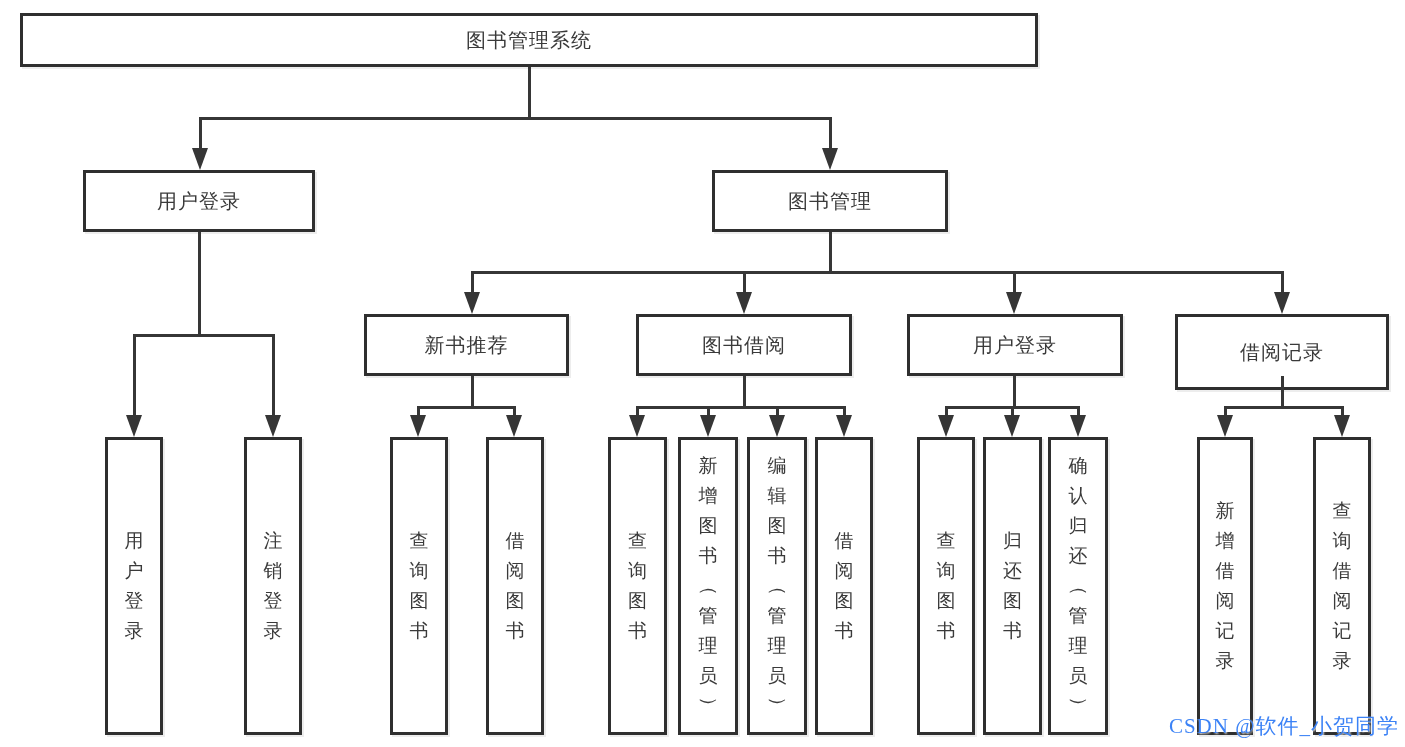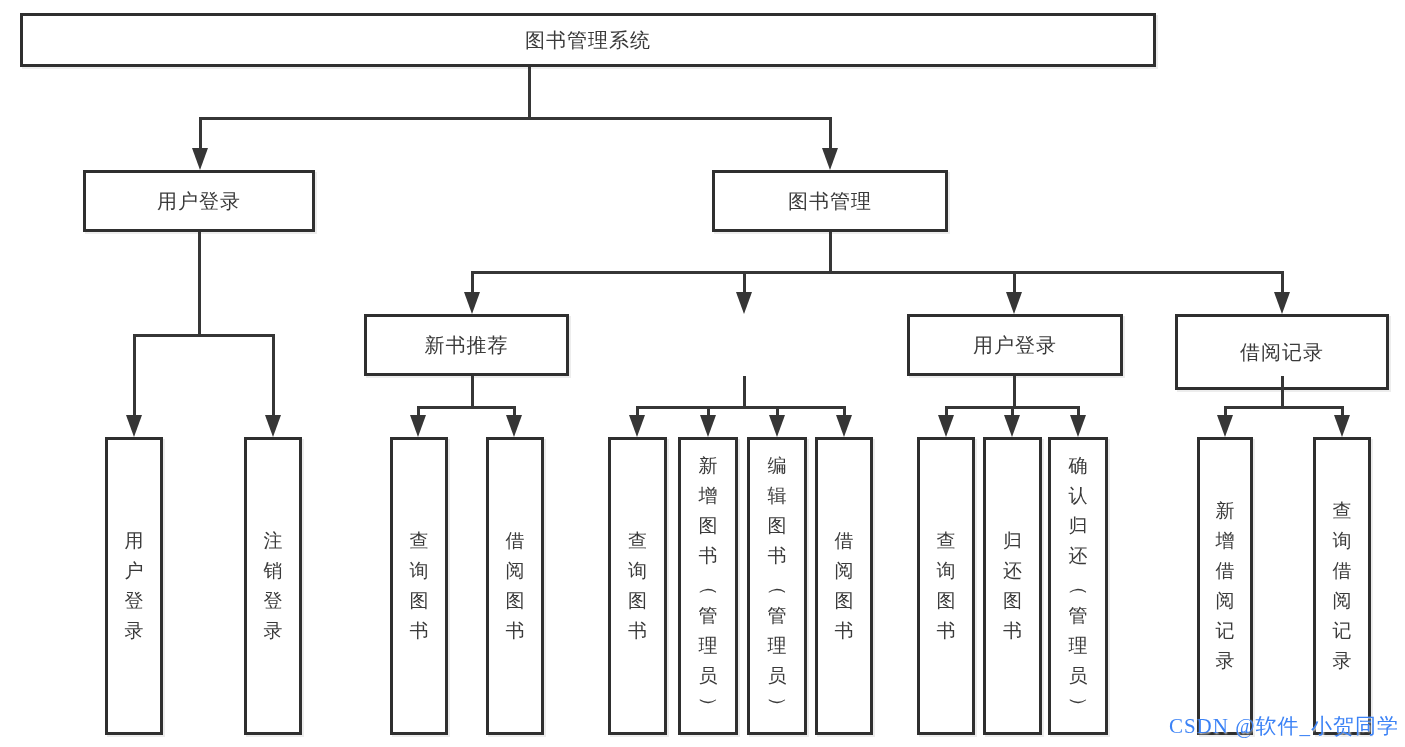--- a/index.html
+++ b/index.html
@@ -40,21 +40,21 @@
     letter-spacing:1px;
     text-shadow:1px 1px 2px #ffffff;
     white-space:nowrap;
   }
 </style>
 </head>
 <body>
 
 <div id="canvas">
 
-  <div class="node hlabel" style="left:20px;top:13px;width:1136px;height:54px;">图书管理系统</div>
+  <div class="node hlabel" style="left:20px;top:13px;width:1018px;height:54px;">图书管理系统</div>
 
   <div class="vline" style="left:528px;top:67px;height:52px;"></div>
   <div class="hline" style="left:199px;top:117px;width:633px;"></div>
   <div class="vline" style="left:199px;top:118px;height:32px;"></div>
   <div class="arrow" style="left:192px;top:148px;"></div>
   <div class="vline" style="left:829px;top:118px;height:32px;"></div>
   <div class="arrow" style="left:822px;top:148px;"></div>
 
   <div class="node hlabel" style="left:712px;top:170px;width:236px;height:62px;">图书管理</div>
   <div class="node hlabel" style="left:83px;top:170px;width:232px;height:62px;">用户登录</div>
@@ -71,20 +71,21 @@
   <div class="vline" style="left:471px;top:273px;height:21px;"></div>
   <div class="arrow" style="left:464px;top:292px;"></div>
   <div class="vline" style="left:743px;top:273px;height:21px;"></div>
   <div class="arrow" style="left:736px;top:292px;"></div>
   <div class="vline" style="left:1013px;top:273px;height:21px;"></div>
   <div class="arrow" style="left:1006px;top:292px;"></div>
   <div class="vline" style="left:1281px;top:273px;height:21px;"></div>
   <div class="arrow" style="left:1274px;top:292px;"></div>
 
   <div class="node hlabel" style="left:364px;top:314px;width:205px;height:62px;">新书推荐</div>
+  <div class="node hlabel" style="left:636px;top:314px;width:216px;height:62px;">图书借阅</div>
   <div class="node hlabel" style="left:907px;top:314px;width:216px;height:62px;">用户登录</div>
   <div class="node hlabel" style="left:1175px;top:314px;width:214px;height:76px;">借阅记录</div>
 
   <div class="vline" style="left:471px;top:376px;height:32px;"></div>
   <div class="hline" style="left:417px;top:406px;width:99px;"></div>
   <div class="vline" style="left:417px;top:408px;height:10px;"></div>
   <div class="arrow" style="left:410px;top:415px;"></div>
   <div class="vline" style="left:513px;top:408px;height:10px;"></div>
   <div class="arrow" style="left:506px;top:415px;"></div>
 

